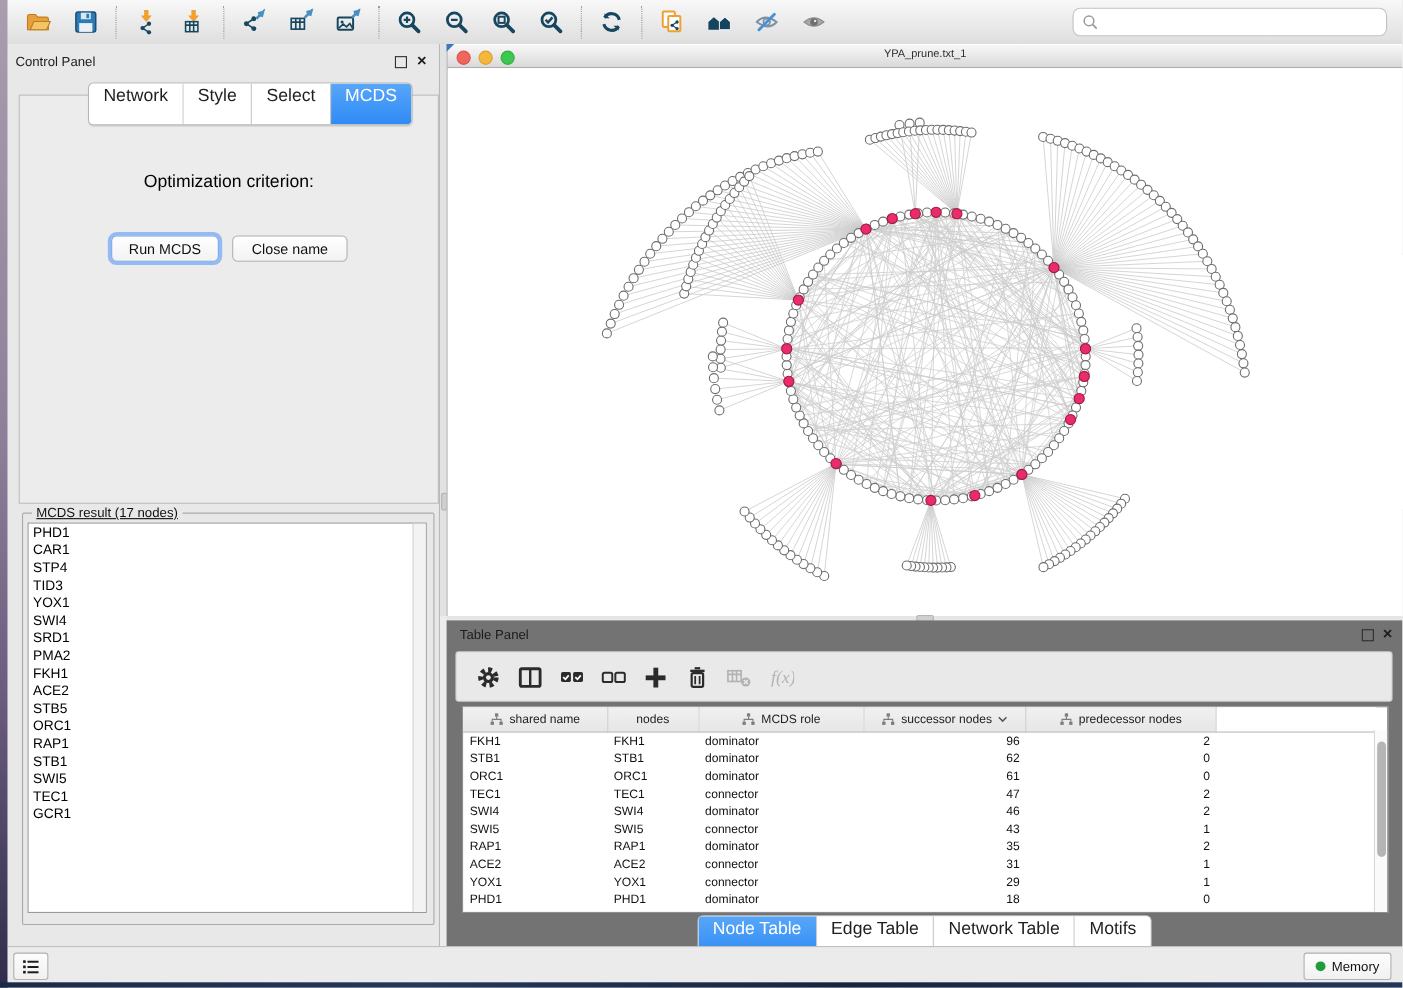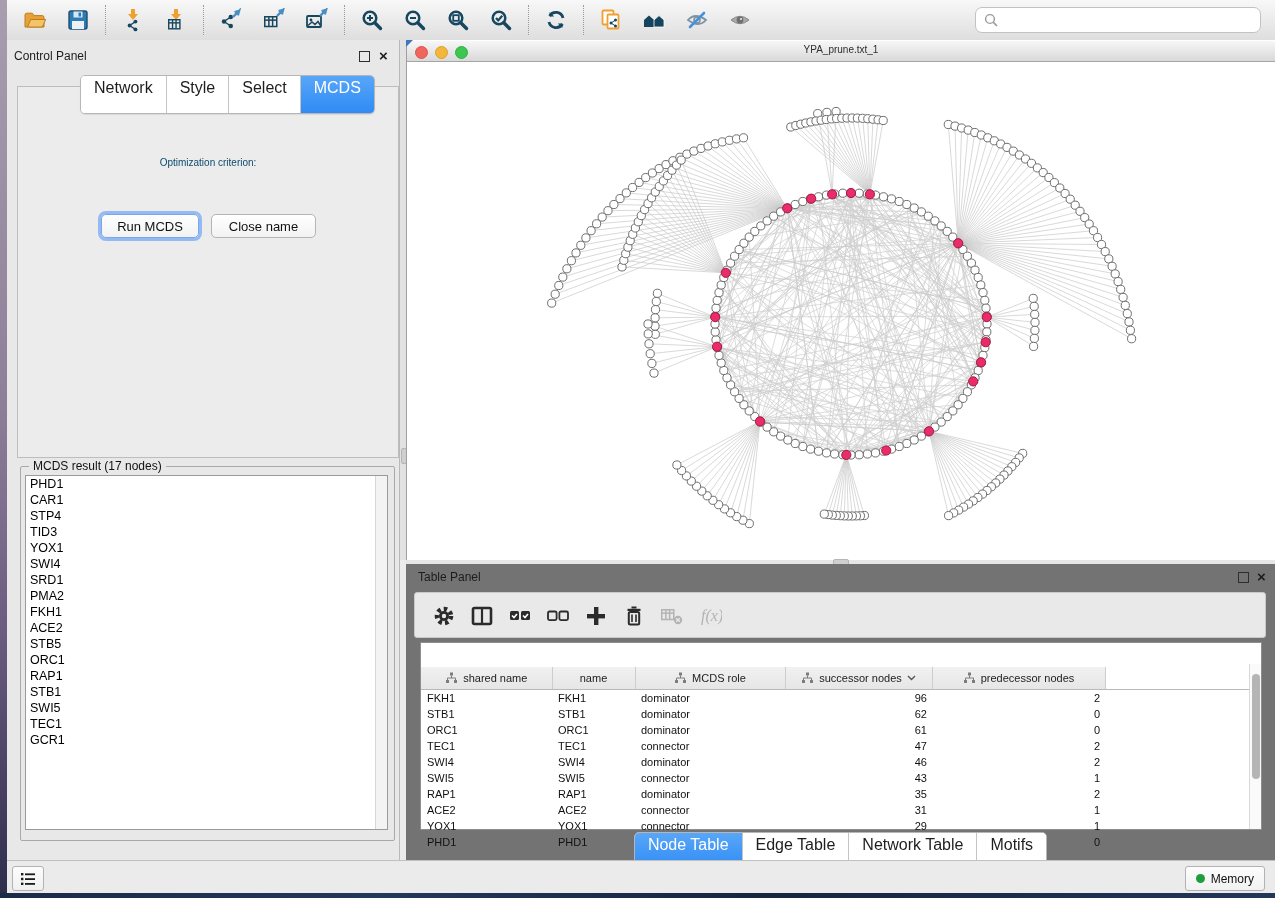--- a/index.html
+++ b/index.html
@@ -24,33 +24,33 @@
   #control-panel{left:7px;top:40px;width:393px;height:820px;background:#e8e8e8;border-right:1px solid #b9b9b9;box-sizing:border-box;}
   .panel-title{font-size:12px;color:#1c1c1c;}
   .float-box{display:inline-block;width:9px;height:9px;border:1.5px solid #2e2e2e;background:transparent;}
   .close-x{font-size:15px;font-weight:bold;color:#1d1d1d;line-height:11px;}
   .tab-content{left:10px;top:46px;width:382px;height:372px;background:#ececec;border:1px solid #bdbdbd;box-sizing:border-box;}
   .seg-control{display:inline-flex;border:1px solid #b6b6b6;border-radius:5px;background:#fff;overflow:hidden;
     box-shadow:0 1px 1px rgba(0,0,0,.08);}
   .seg{font-size:16px;color:#1e1e1e;padding:3px 13px 16px;border-right:1px solid #c4c4c4;background:#fff;cursor:default;white-space:nowrap;}
   .seg:last-child{border-right:none;}
   .seg.active{background:linear-gradient(#58a6f8,#2f8bf5);color:#fff;}
-  .opt-label{font-size:10px;color:#0c4a6e;text-align:center;}
+  .opt-label{font-size:16px;color:#000000;text-align:center;}
   .combo{position:absolute;left:37px;top:94px;width:312px;height:23px;background:#fff;border:1px solid #b8b8b8;
     border-radius:4px;box-sizing:border-box;display:flex;align-items:center;box-shadow:inset 0 1px 1px rgba(0,0,0,.06);}
   .combo .txt{flex:1;font-size:13px;color:#111;padding-left:9px;white-space:nowrap;}
   .combo .stepper{width:17px;height:19px;margin-right:1px;border-radius:4px;
     background:linear-gradient(#6cb0fb,#2f86f6);display:flex;flex-direction:column;align-items:center;justify-content:center;gap:2px;}
   .stepper .up{width:0;height:0;border-left:3.5px solid transparent;border-right:3.5px solid transparent;border-bottom:4px solid #fff;}
   .stepper .dn{width:0;height:0;border-left:3.5px solid transparent;border-right:3.5px solid transparent;border-top:4px solid #fff;}
   .btn-mac{position:absolute;height:24px;background:linear-gradient(#ffffff,#f2f2f2);border:1px solid #b4b4b4;border-radius:5px;
     font-size:13px;color:#111;font-family:inherit;padding:0 14px;}
   .btn-focus{box-shadow:0 0 0 3px rgba(77,145,250,.55);border-color:#7ba7ea;}
   .groupbox{left:13px;top:426px;width:373px;height:373px;border:1px solid #a9a9a9;border-radius:2px;}
-  .groupbox .legend{position:absolute;top:-8px;left:8px;background:#e8e8e8;padding:0 4px;font-size:12px;color:#111;}
+  .groupbox .legend{position:absolute;top:-8px;left:8px;background:#e8e8e8;padding:0 4px;font-size:12px;color:#111;text-decoration:underline;}
   .mcds-list{position:absolute;left:4px;top:8px;width:363px;height:355px;background:#fff;border:1px solid #9a9a9a;box-sizing:border-box;overflow:hidden;}
   .mcds-list .item{font-size:12.5px;color:#000;line-height:16px;padding-left:4px;}
   .mcds-scroll{position:absolute;right:0;top:0;width:11px;height:100%;background:#f3f3f3;border-left:1px solid #d6d6d6;}
   
   #v-split{left:400px;top:40px;width:6px;height:520px;background:#e2e2e2;}
   #h-split{left:406px;top:560px;width:869px;height:4px;background:#e6e6e6;}
   .grip{background:#cfcfcf;border:1px solid #b5b5b5;border-radius:2px;}
   
   #network-panel{left:406px;top:40px;width:869px;height:520px;background:#fff;border-left:1px solid #9f9f9f;box-sizing:border-box;}
   #net-titlebar{position:absolute;left:0;top:1px;width:100%;height:21px;
@@ -58,21 +58,21 @@
   .light{position:absolute;top:4.5px;width:13px;height:13px;border-radius:50%;box-sizing:border-box;}
   #net-title{position:absolute;top:3px;width:100%;text-align:center;font-size:10px;color:#2e2e2e;}
   #net-canvas{position:absolute;left:0;top:22px;width:869px;height:498px;background:#fff;}
   #corner-marker{left:406px;top:40px;width:0;height:0;border-top:7px solid #3f76c0;border-right:7px solid transparent;}
   
   #table-panel{left:406px;top:564px;width:869px;height:296px;background:#737373;}
   #tp-toolbar{position:absolute;left:8px;top:28px;width:852px;height:46px;background:#e9e9e9;
     border:1px solid #c9c9c9;border-radius:3px;box-sizing:border-box;}
   .tp-icon{position:absolute;top:8px;width:30px;height:30px;border:none;background:transparent;display:flex;align-items:center;justify-content:center;padding:0;}
   #node-table{position:absolute;left:14px;top:78px;width:842px;height:188px;background:#fff;border:1px solid #8e8e8e;box-sizing:border-box;}
-  table{border-collapse:collapse;table-layout:fixed;width:830px;font-size:11px;margin-top:24px;}
+  table{border-collapse:collapse;table-layout:fixed;width:830px;font-size:11px;}
   th{height:20px;background:linear-gradient(#f1f1f1,#e6e6e6);border-bottom:1px solid #b9b9b9;border-right:1px solid #cdcdcd;
      font-weight:normal;color:#222;white-space:nowrap;overflow:hidden;}
   th .hdr{display:flex;align-items:center;justify-content:center;gap:5px;}
   td{height:16px;padding:0 6px;color:#111;white-space:nowrap;overflow:hidden;}
   td.num{text-align:right;padding-right:5px;}
   #tbl-scroll{position:absolute;right:0;top:21px;width:12px;height:165px;background:#fafafa;border-left:1px solid #d9d9d9;box-sizing:border-box;}
   #tbl-thumb{position:absolute;left:1.5px;top:10px;width:8px;height:105px;background:#b5b5b5;border-radius:4px;}
   #tp-tabs{position:absolute;left:0;top:268px;width:100%;text-align:center;}
   
   #status-bar{left:7px;top:860px;width:1268px;height:33px;background:#ebebeb;border-top:1px solid #c0c0c0;box-sizing:border-box;}
@@ -1178,21 +1178,21 @@
  <rect x="5" y="0.5" width="3" height="3" fill="#7c7c7c"></rect>
                   <rect x="1" y="8" width="3" height="3" fill="#7c7c7c"></rect>
                   <rect x="9" y="8" width="3" height="3" fill="#7c7c7c"></rect>
  <path d="M6.5,3.5 V6 M2.5,8 V6 h8 V8" fill="none" stroke="#7c7c7c" stroke-width="1"></path>
                 </svg>
                 <span>shared name</span>
               </span>
             </th>
             <th style="">
       <span class="hdr">
-                <span>name</span>
+                <span>nodes</span>
               </span>
             </th>
             <th style="">
       <span class="hdr">
                 <svg width="13" height="12" viewBox="0 0 13 12">
  <rect x="5" y="0.5" width="3" height="3" fill="#7c7c7c"></rect>
                   <rect x="1" y="8" width="3" height="3" fill="#7c7c7c"></rect>
                   <rect x="9" y="8" width="3" height="3" fill="#7c7c7c"></rect>
  <path d="M6.5,3.5 V6 M2.5,8 V6 h8 V8" fill="none" stroke="#7c7c7c" stroke-width="1"></path>
                 </svg>

